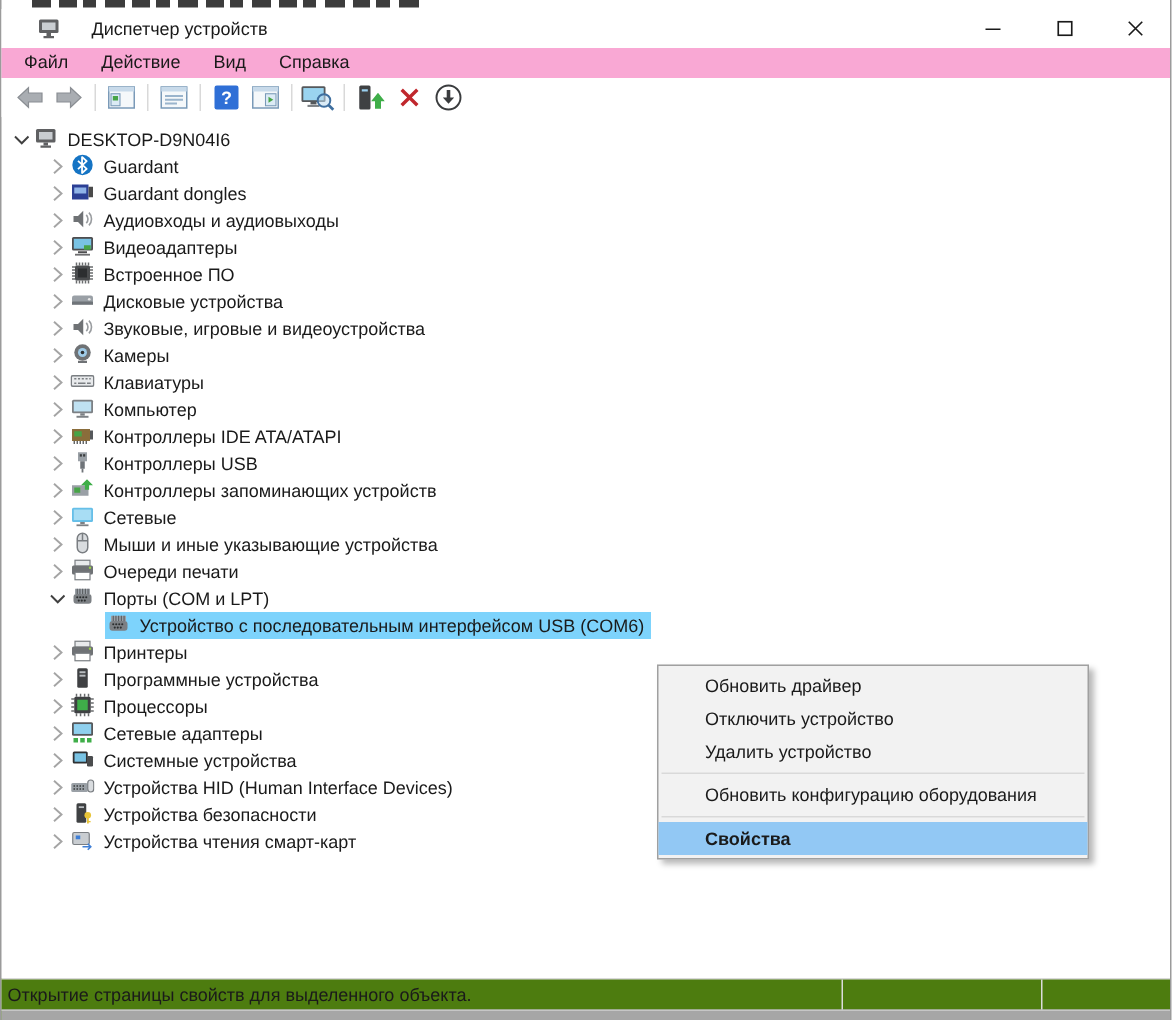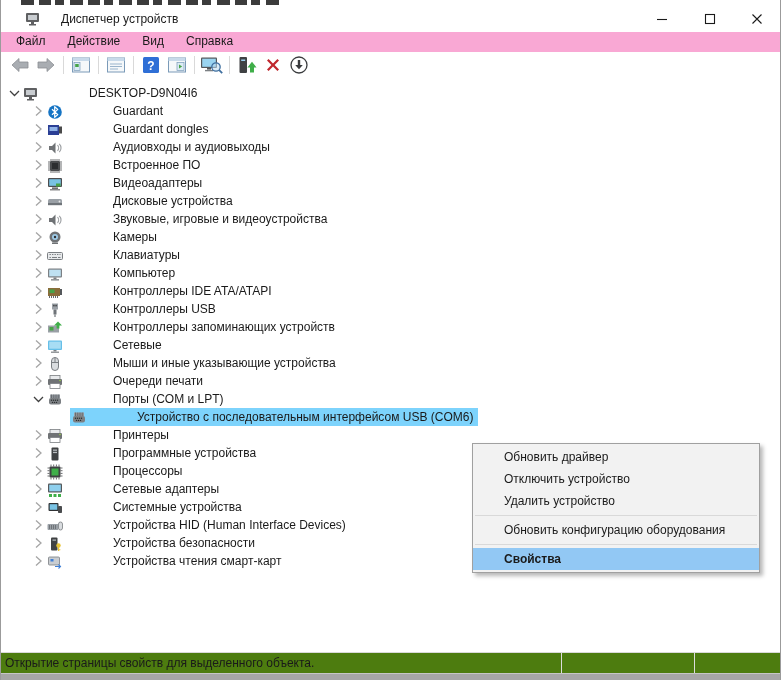--- a/index.html
+++ b/index.html
@@ -19,28 +19,28 @@
   .menu-item{font-size:12px;padding:2px 11px;cursor:default;}
   
   .toolbar{position:absolute;top:52px;left:0;right:0;height:26px;display:flex;align-items:center;padding-left:6px;background:#fff;}
   .tbtn{width:26px;height:24px;display:flex;align-items:center;justify-content:center;}
   .tbtn svg{display:block;}
   .tsep{width:1px;height:18px;background:#d9d9d9;margin:0 4px;}
   
   .tree{position:absolute;top:78px;left:1px;right:1px;bottom:28px;background:#fff;overflow:hidden;padding-top:6px;}
   .tree-row{height:18px;display:flex;align-items:center;white-space:nowrap;font-size:12px;}
   .chev{width:16px;height:16px;flex:none;display:flex;align-items:center;justify-content:center;}
-  .row-inner{display:flex;align-items:flex-end;height:18px;padding-right:5px;gap:44px;}
+  .row-inner{display:flex;align-items:flex-start;height:18px;padding-right:5px;}
   .row-inner.selected{background:#7dd3fc;}
   .ticon{width:16px;height:16px;flex:none;margin:0 6px 0 1px;}
   .ticon svg{display:block;}
   .tlabel{line-height:18px;}
   
   .ctxmenu{position:absolute;left:437px;top:443px;width:288px;background:#f2f2f2;
-    border:1px solid #a0a0a0;box-shadow:3px 3px 4px rgba(0,0,0,0.28);padding:2px 0;z-index:10;box-sizing:border-box;margin-left:34px;}
+    border:1px solid #a0a0a0;box-shadow:3px 3px 4px rgba(0,0,0,0.28);padding:2px 0;z-index:10;box-sizing:border-box;}
   .cm-item{height:22px;line-height:22px;font-size:12px;padding-left:31px;cursor:default;}
   .cm-item.hl{background:#92c8f4;font-weight:bold;}
   .cm-sep{height:1px;background:#d9d9d9;margin:3px 2px;}
   
   .statusbar{position:absolute;top:652px;left:0;right:0;height:35px;background:#4d7c0f;border-top:1px solid #d9d9d9;box-sizing:border-box;}
   .status-text{font-size:12px;line-height:20px;padding-left:4px;}
   .st-sep{position:absolute;top:0;bottom:0;width:1px;background:#dcdcdc;}
   .bottomstrip{position:absolute;top:673px;left:0;right:0;height:7px;background:#a6a6a6;border-top:1px solid #c6c6c6;box-sizing:border-box;}
 </style>
 </head>
@@ -249,45 +249,45 @@
       </div>
       <div class="tree-row">
         <span class="chev" style="margin-left: 28px;">
           <svg width="16" height="16" viewBox="0 0 16 16">
             <path d="M6 3.5 L11 8 L6 12.5" stroke="#a5a5a5" stroke-width="1.3" fill="none"></path>
           </svg>
         </span>
         <span class="row-inner">
           <span class="ticon">
             <svg width="16" height="16" viewBox="0 0 16 16">
-              <path d="M4 1v2M6 1v2M8 1v2M10 1v2M12 1v2M4 13v2M6 13v2M8 13v2M10 13v2M12 13v2M1 4h2M1 6h2M1 8h2M1 10h2M1 12h2M13 4h2M13 6h2M13 8h2M13 10h2M13 12h2" stroke="#6a6c6e" stroke-width="1"></path>
-              <rect x="3" y="3" width="10" height="10" rx="1" fill="#4a4c4e"></rect>
-              <rect x="5" y="5" width="6" height="6" fill="#2c2e30"></rect>
-            </svg>
-          </span>
-          <span class="tlabel">Встроенное ПО</span>
-        </span>
-      </div>
-      <div class="tree-row">
-        <span class="chev" style="margin-left: 28px;">
-          <svg width="16" height="16" viewBox="0 0 16 16">
-            <path d="M6 3.5 L11 8 L6 12.5" stroke="#a5a5a5" stroke-width="1.3" fill="none"></path>
-          </svg>
-        </span>
-        <span class="row-inner">
-          <span class="ticon">
-            <svg width="16" height="16" viewBox="0 0 16 16">
               <rect x="1" y="2" width="14" height="9" rx="1" fill="#4d4d4f"></rect>
               <rect x="2.2" y="3.2" width="11.6" height="6.6" fill="#79c3e4"></rect>
               <rect x="9" y="7.5" width="4.5" height="3" fill="#47a447"></rect>
               <rect x="5" y="11.5" width="6" height="1.3" fill="#4d4d4f"></rect>
               <rect x="3" y="13.2" width="10" height="1.2" fill="#6d6d6f"></rect>
             </svg>
           </span>
           <span class="tlabel">Видеоадаптеры</span>
+        </span>
+      </div>
+      <div class="tree-row">
+        <span class="chev" style="margin-left: 28px;">
+          <svg width="16" height="16" viewBox="0 0 16 16">
+            <path d="M6 3.5 L11 8 L6 12.5" stroke="#a5a5a5" stroke-width="1.3" fill="none"></path>
+          </svg>
+        </span>
+        <span class="row-inner">
+          <span class="ticon">
+            <svg width="16" height="16" viewBox="0 0 16 16">
+              <path d="M4 1v2M6 1v2M8 1v2M10 1v2M12 1v2M4 13v2M6 13v2M8 13v2M10 13v2M12 13v2M1 4h2M1 6h2M1 8h2M1 10h2M1 12h2M13 4h2M13 6h2M13 8h2M13 10h2M13 12h2" stroke="#6a6c6e" stroke-width="1"></path>
+              <rect x="3" y="3" width="10" height="10" rx="1" fill="#4a4c4e"></rect>
+              <rect x="5" y="5" width="6" height="6" fill="#2c2e30"></rect>
+            </svg>
+          </span>
+          <span class="tlabel">Встроенное ПО</span>
         </span>
       </div>
       <div class="tree-row">
         <span class="chev" style="margin-left: 28px;">
           <svg width="16" height="16" viewBox="0 0 16 16">
             <path d="M6 3.5 L11 8 L6 12.5" stroke="#a5a5a5" stroke-width="1.3" fill="none"></path>
           </svg>
         </span>
         <span class="row-inner">
           <span class="ticon">

